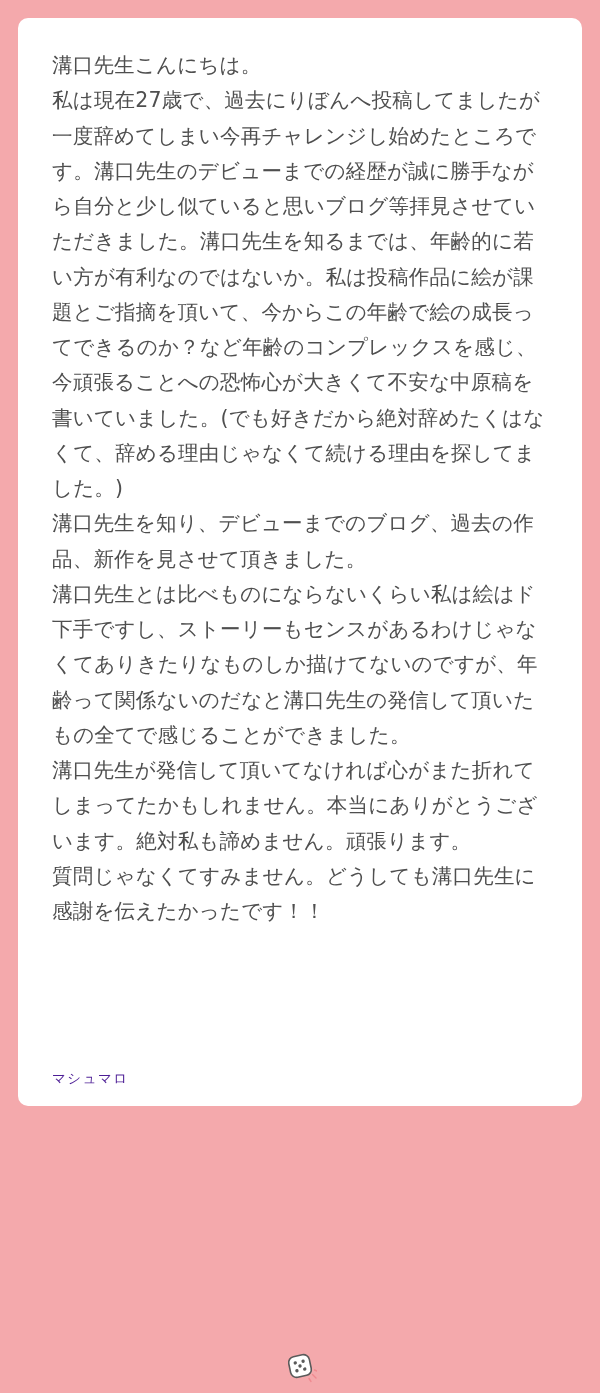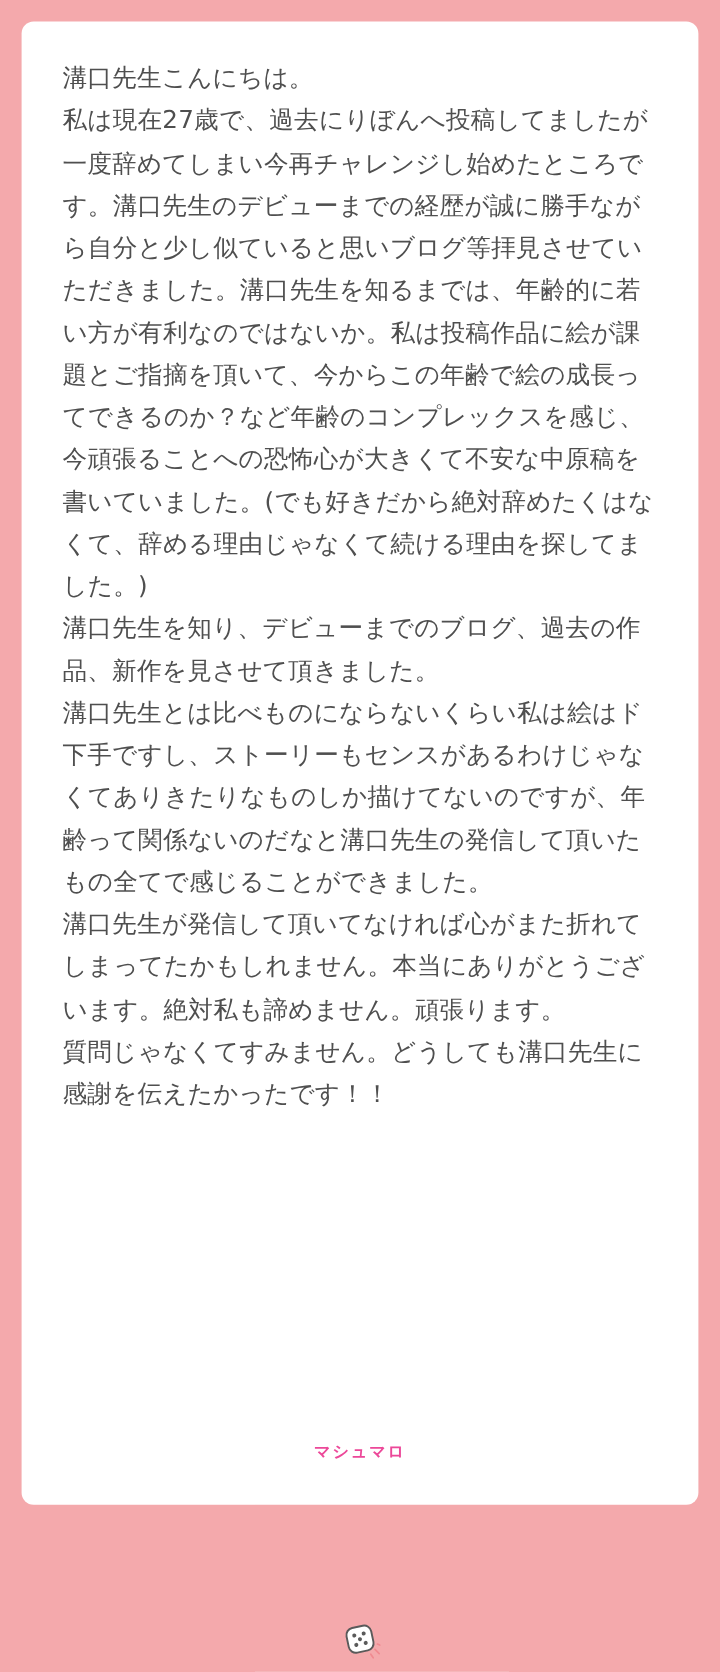--- a/index.html
+++ b/index.html
@@ -22,45 +22,44 @@
     display: flex;
     flex-direction: column;
     align-items: center;
     padding: 18px 18px 0 18px;
   }
   .card {
     width: 564px;
     background: #ffffff;
     border-radius: 10px;
     box-sizing: border-box;
-    padding: 30px 34px 29px 34px;
+    padding: 30px 34px 12px 34px;
     display: flex;
     flex-direction: column;
     flex: 0 0 auto;
-    height: 1236px;
+    height: 1088px;
   }
   .message {
     color: #4f4f4f;
     font-size: 20.5px;
     line-height: 1.72;
     letter-spacing: 0.2px;
     white-space: pre-wrap;
     word-break: break-all;
     flex: 1 1 auto;
     font-family: "DejaVu Sans", "Liberation Sans", sans-serif;
   }
   .brand {
-    text-align: center;
-    color: #ec4899;
+    text-align: left;
+    color: #4c1d95;
     font-size: 13.5px;
     letter-spacing: 1.5px;
     padding-top: 10px;
     padding-bottom: 6px;
     font-family: "DejaVu Sans", "Liberation Sans", sans-serif;
-    font-weight: bold;
   }
   .footer {
     width: 600px;
     height: 55px;
     display: flex;
     align-items: center;
     justify-content: center;
     position: absolute;
     left: 0;
     bottom: 0;

